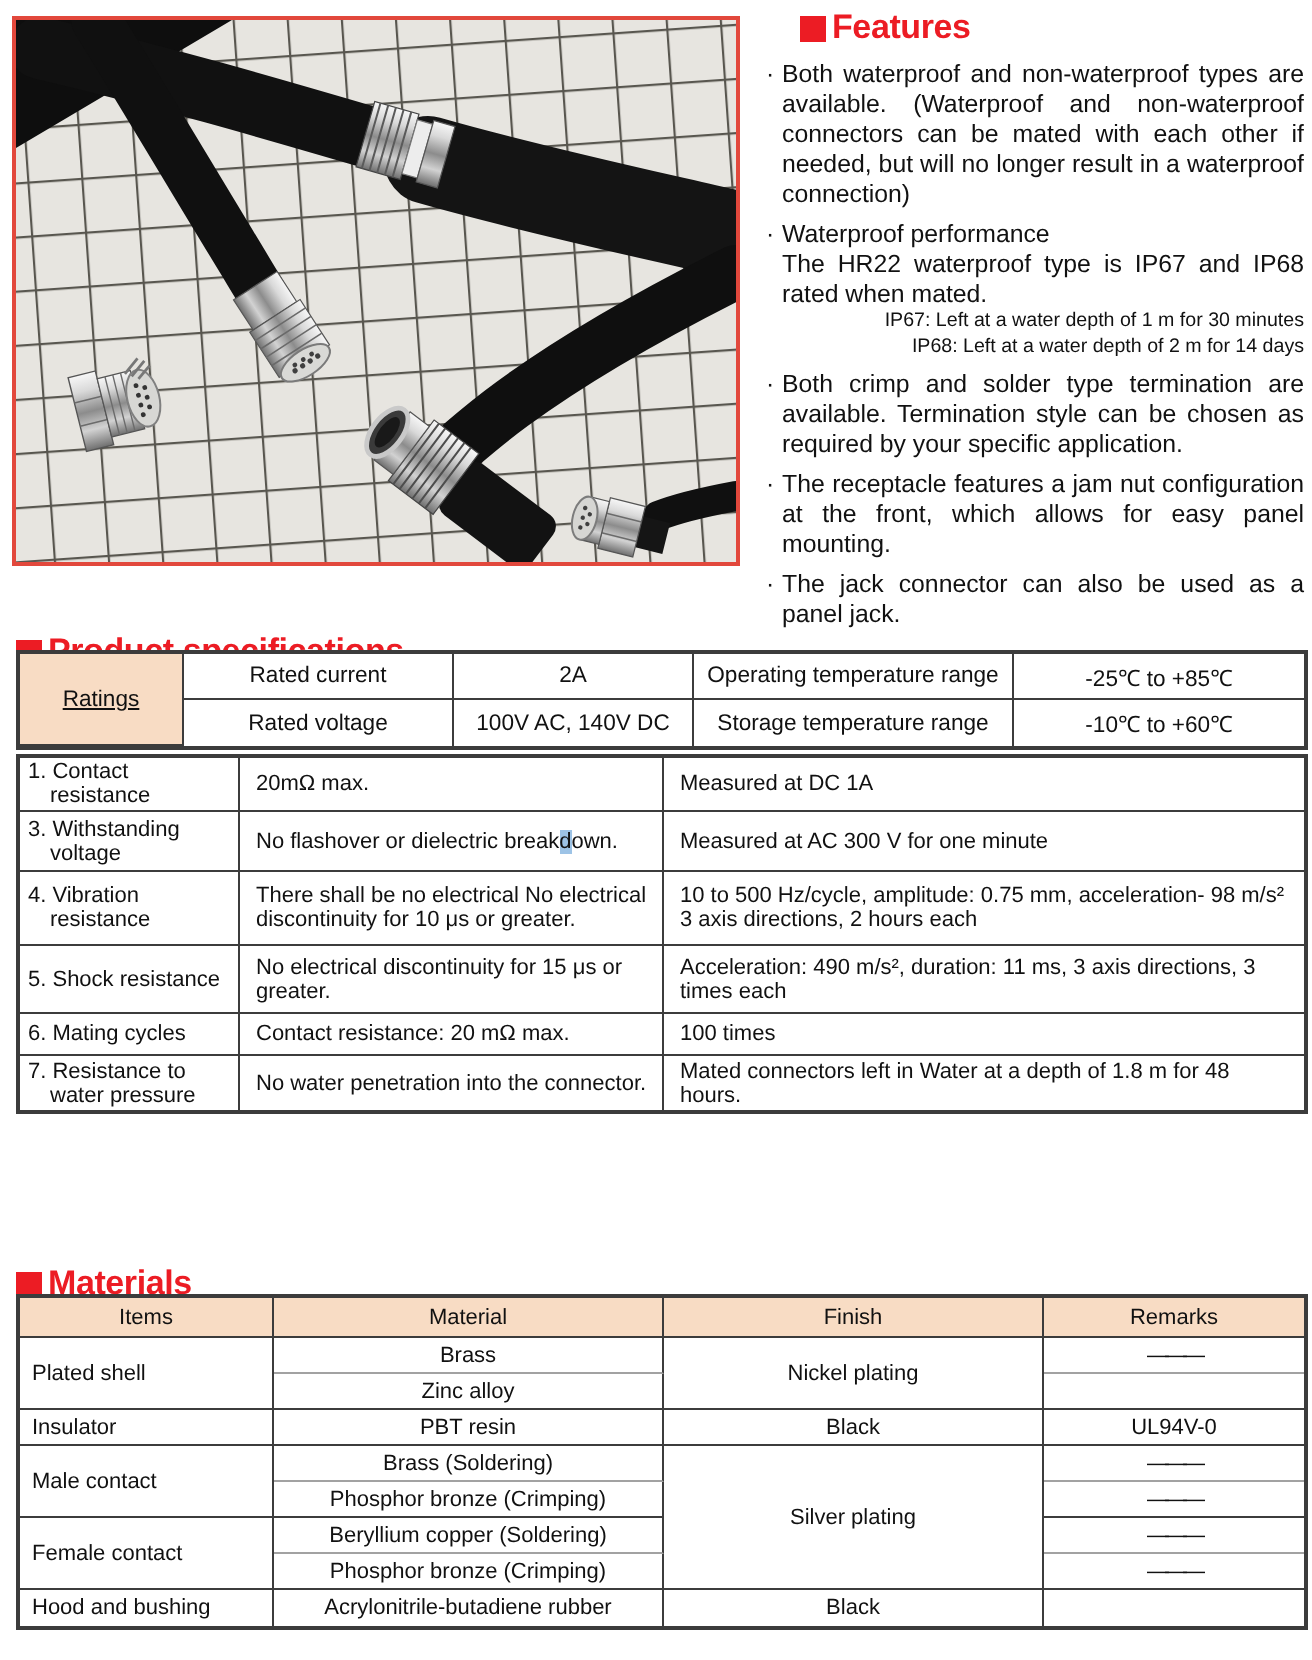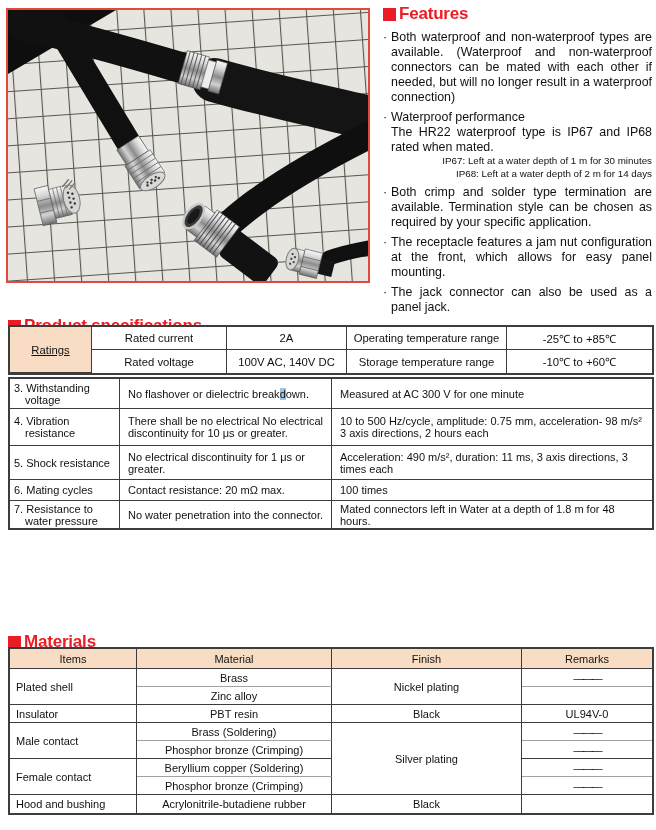--- a/index.html
+++ b/index.html
@@ -22,21 +22,21 @@
   }
   .photo svg { display:block; width:100%; height:100%; }
 
   
   .sec-head { position:absolute; display:flex; align-items:center; gap:3px; }
   .sec-square { width:13px; height:13px; background:var(--accent-red,#EC1C24); flex:0 0 auto; }
   .sec-title { color:var(--accent-red,#EC1C24); font-weight:bold; font-size:17px; letter-spacing:-0.2px; }
 
   
   .features { position:absolute; left:383px; top:4px; width:269px; }
-  .features .sec-head { position:static; margin-bottom:6px; }
+  .features .sec-head { position:static; margin-bottom:6px;margin-left:17px; }
   .feat { position:relative; padding-left:8px; margin-bottom:5px;
           font-size:12.4px; line-height:15px; text-align:justify; }
   .feat .bullet { position:absolute; left:0; top:0; }
   .feat .pre { white-space:pre-line; }
   .feat-note { font-size:9.8px; line-height:12.5px; text-align:right; }
 
   
   table { border-collapse:separate; border-spacing:0; table-layout:fixed;
           border:2px solid #3c3c3c; background:#fff; }
   td, th { border-right:1px solid #3c3c3c; border-bottom:1px solid #3c3c3c;
@@ -229,33 +229,38 @@
   </tbody>
     </table>
 
   <table class="spec">
     <colgroup>
         <col style="width:110px">
         <col style="width:212px">
         <col style="width:320px">
       </colgroup>
     <tbody>
+    <tr class="rh21">
+      <td class="c-item">1. Contact resistance</td>
+      <td class="c-spec">20mΩ max.</td>
+      <td class="c-cond">Measured at DC 1A</td>
+    </tr>
     <tr class="rh30">
       <td class="c-item">3. Withstanding voltage</td>
       <td class="c-spec"><span>No flashover or dielectric break</span><span class="sel">d</span><span>own.</span></td>
       <td class="c-cond">Measured at AC 300 V for one minute</td>
     </tr>
     <tr class="rh37">
       <td class="c-item">4. Vibration resistance</td>
       <td class="c-spec">There shall be no electrical No electrical discontinuity for 10 μs or greater.</td>
       <td class="c-cond">10 to 500 Hz/cycle, amplitude: 0.75 mm, acceleration- 98 m/s² 3 axis directions, 2 hours each</td>
     </tr>
     <tr class="rh34">
       <td class="c-item">5. Shock resistance</td>
-      <td class="c-spec">No electrical discontinuity for 1 μs or greater.</td>
+      <td class="c-spec">No electrical discontinuity for 15 μs or greater.</td>
       <td class="c-cond">Acceleration: 490 m/s², duration: 11 ms, 3 axis directions, 3 times each</td>
     </tr>
     <tr class="rh21">
       <td class="c-item">6. Mating cycles</td>
       <td class="c-spec">Contact resistance: 20 mΩ max.</td>
       <td class="c-cond">100 times</td>
     </tr>
     <tr class="rh27">
       <td class="c-item">7. Resistance to water pressure</td>
       <td class="c-spec">No water penetration into the connector.</td>

